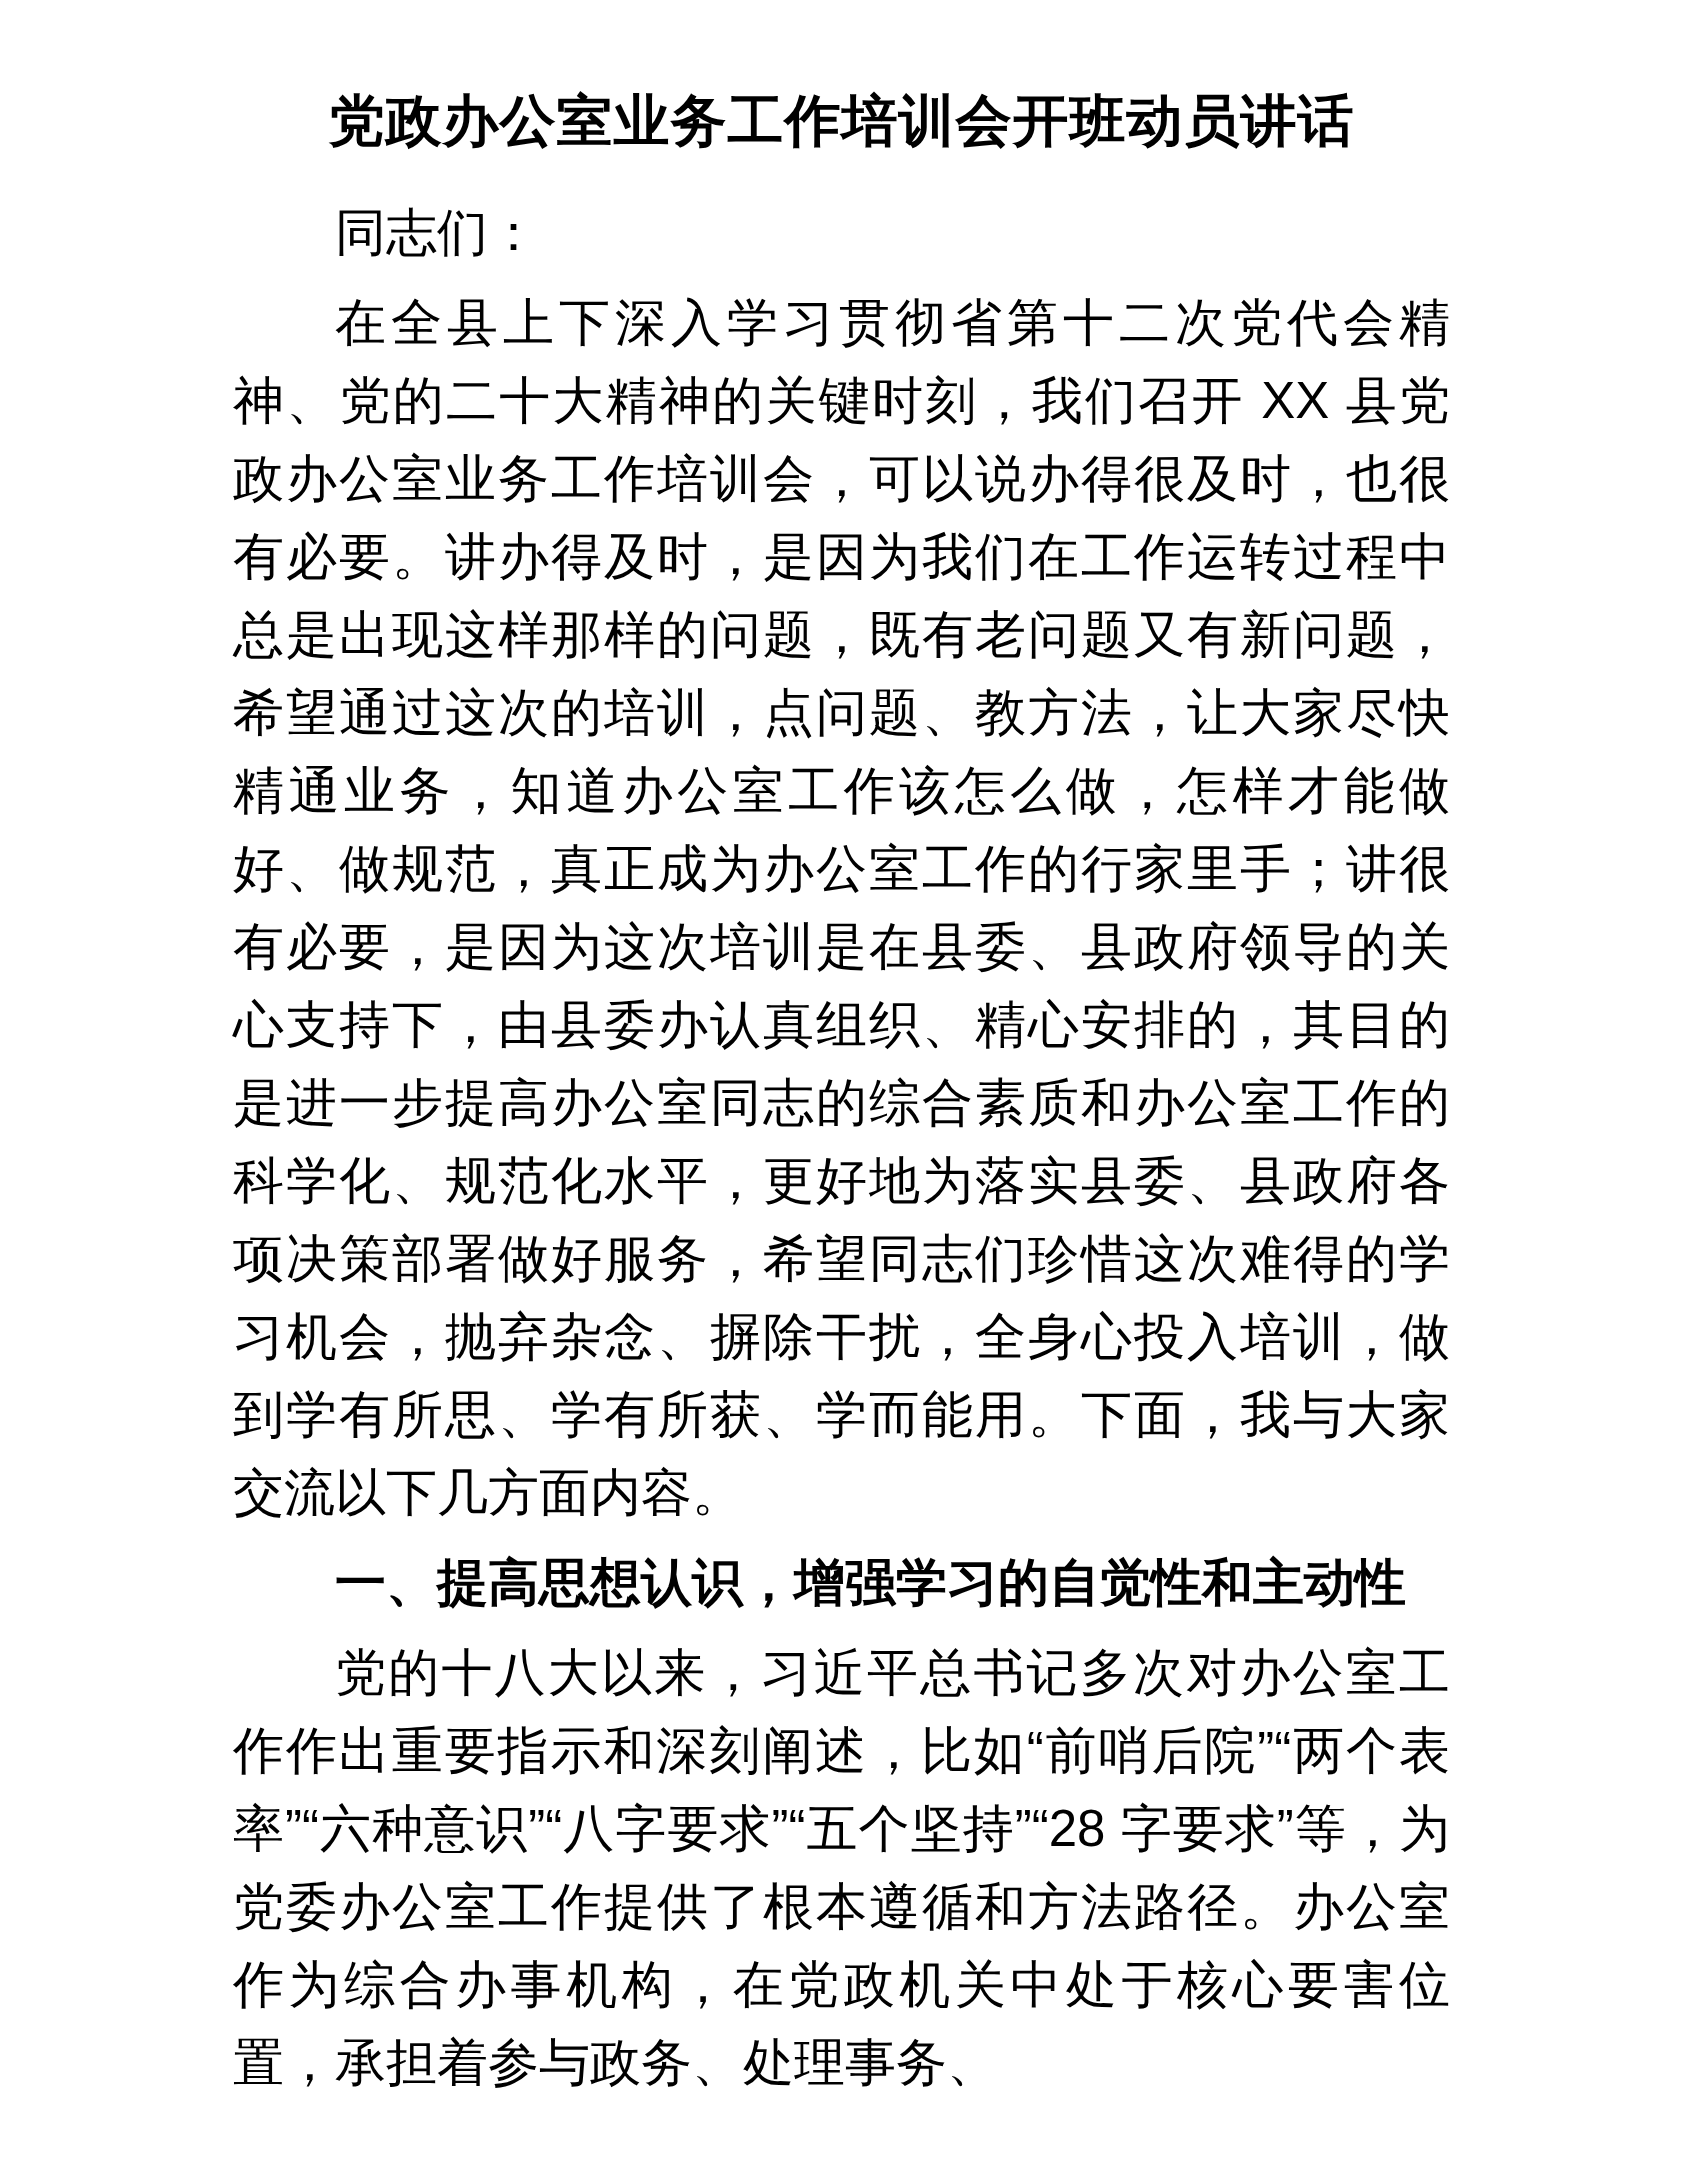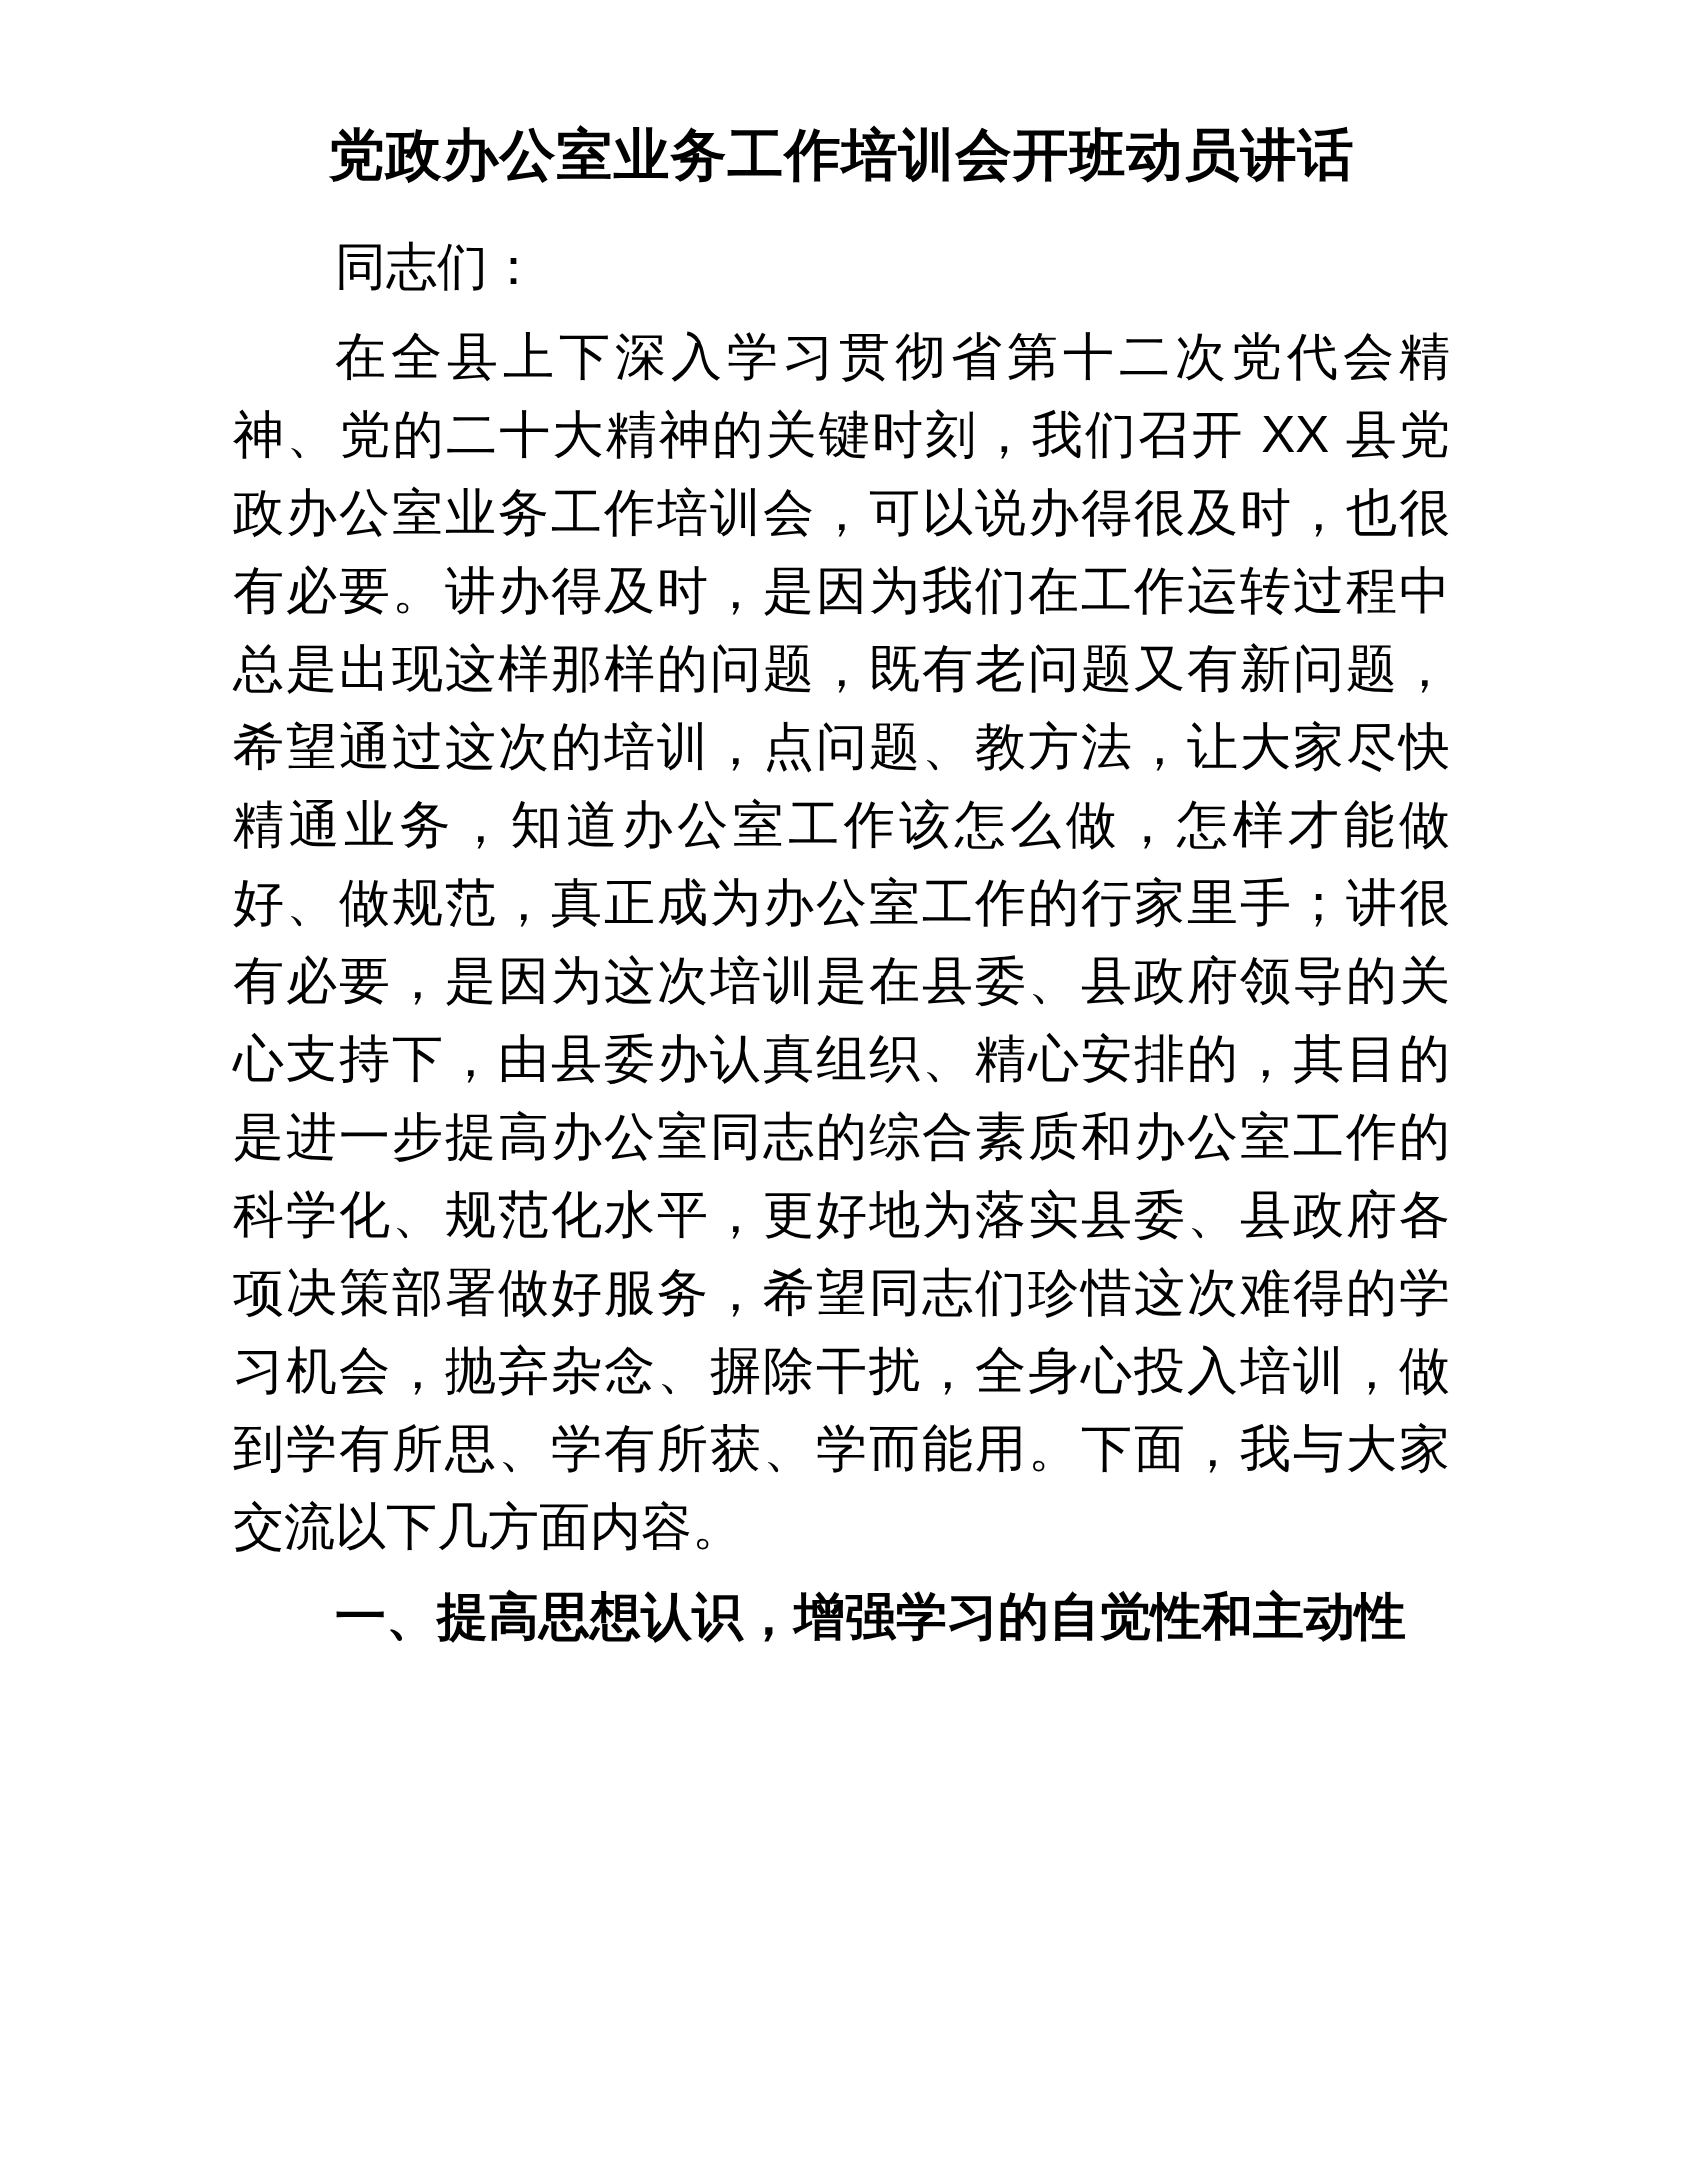--- a/index.html
+++ b/index.html
@@ -8,21 +8,21 @@
     background: #ffffff;
   }
   .page {
     position: relative;
     width: 1683px;
     height: 2178px;
     box-sizing: border-box;
     margin: 0 auto;
     background: #ffffff;
     color: #000000;
-    padding: 115px 233px 0 233px;
+    padding: 81px 233px 0 233px;
     font-family: "Liberation Sans", "DejaVu Sans", sans-serif;
     overflow: hidden;
   }
   .doc-title {
     margin: 0 0 34px 0;
     font-size: 56px;
     line-height: 79px;
     font-weight: 700;
     text-align: center;
     letter-spacing: 1px;
@@ -46,14 +46,15 @@
 
 <div class="page">
   <h1 class="doc-title">党政办公室业务工作培训会开班动员讲话</h1>
 
   <p class="para">同志们：</p>
 
   <p class="para">在全县上下深入学习贯彻省第十二次党代会精神、党的二十大精神的关键时刻，我们召开 XX 县党政办公室业务工作培训会，可以说办得很及时，也很有必要。讲办得及时，是因为我们在工作运转过程中总是出现这样那样的问题，既有老问题又有新问题，希望通过这次的培训，点问题、教方法，让大家尽快精通业务，知道办公室工作该怎么做，怎样才能做好、做规范，真正成为办公室工作的行家里手；讲很有必要，是因为这次培训是在县委、县政府领导的关心支持下，由县委办认真组织、精心安排的，其目的是进一步提高办公室同志的综合素质和办公室工作的科学化、规范化水平，更好地为落实县委、县政府各项决策部署做好服务，希望同志们珍惜这次难得的学习机会，抛弃杂念、摒除干扰，全身心投入培训，做到学有所思、学有所获、学而能用。下面，我与大家交流以下几方面内容。</p>
 
   <p class="para section-heading">一、提高思想认识，增强学习的自觉性和主动性</p>
 
+  <p class="para">党的十八大以来，习近平总书记多次对办公室工作作出重要指示和深刻阐述，比如“前哨后院”“两个表率”“六种意识”“八字要求”“五个坚持”“28 字要求”等，为党委办公室工作提供了根本遵循和方法路径。办公室作为综合办事机构，在党政机关中处于核心要害位置，承担着参与政务、处理事务、</p>
 </div>
 
 
 </body></html>

